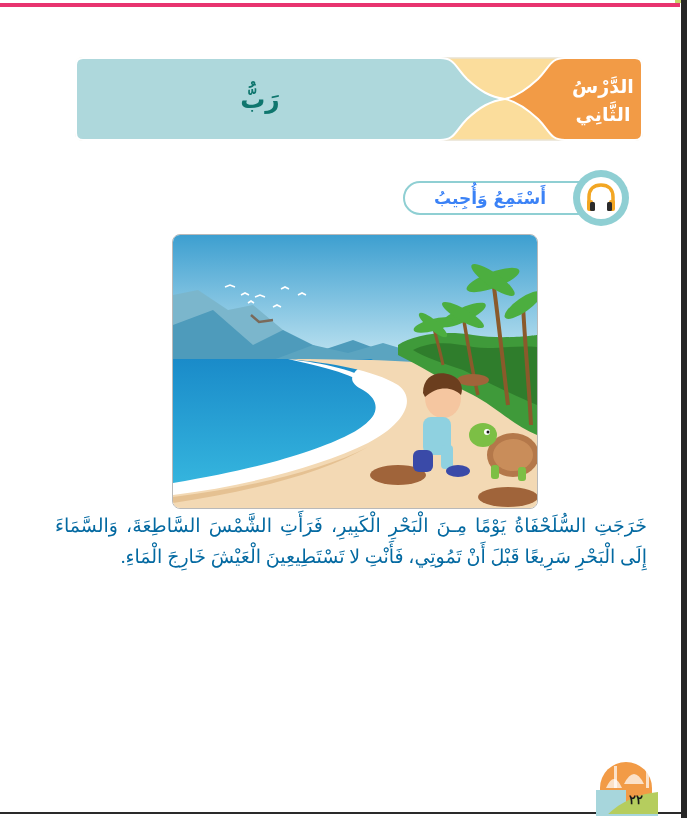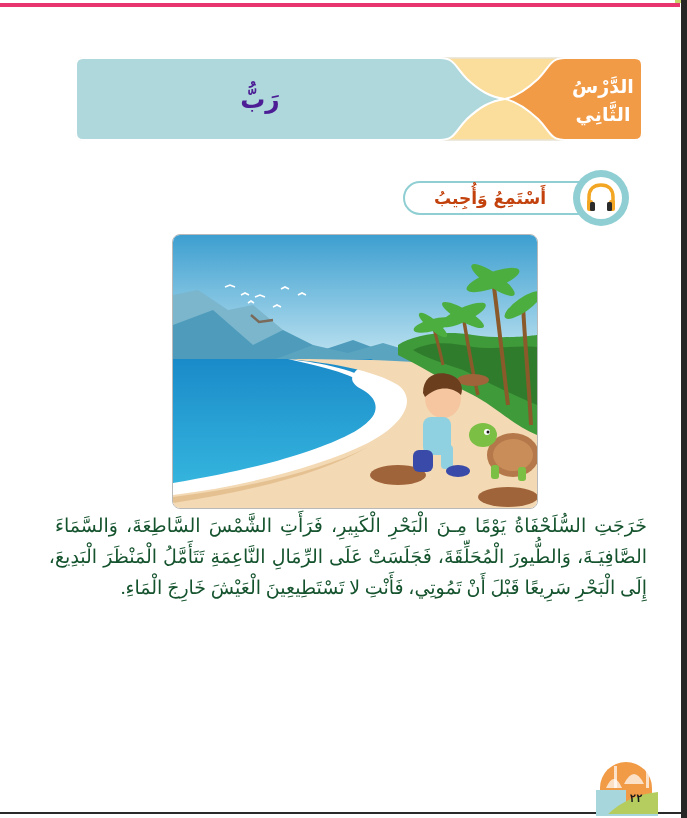--- a/index.html
+++ b/index.html
@@ -68,21 +68,21 @@
       height: 84px;
       display: flex;
       align-items: center;
       justify-content: center;
       direction: rtl;
       font-family: "DejaVu Sans", sans-serif;
       font-weight: bold;
       font-size: 25px;
       color: #b8163e;
     }
-    .banner-title .pink { color: #4c1d95; }
+    .banner-title .pink { color: #0f766e; }
     .lesson-label {
       position: absolute;
       left: 490px;
       top: 6px;
       width: 76px;
       height: 74px;
       display: flex;
       flex-direction: column;
       align-items: center;
       justify-content: center;
@@ -116,21 +116,21 @@
     .listen-label {
       position: absolute;
       left: 12px;
       top: 11px;
       width: 150px;
       height: 34px;
       display: flex;
       align-items: center;
       justify-content: center;
       direction: rtl;
-      color: #c2410c;
+      color: #3b82f6;
       font-weight: bold;
       font-size: 17px;
     }
     .listen-circle {
       position: absolute;
       left: 170px;
       top: 0;
       width: 56px;
       height: 56px;
       border-radius: 50%;
@@ -162,21 +162,21 @@
     .story {
       position: absolute;
       left: 55px;
       top: 510px;
       width: 620px;
       direction: rtl;
       text-align: justify;
       font-family: "DejaVu Serif", serif;
       font-size: 19px;
       line-height: 31px;
-      color: #14532d;
+      color: #0369a1;
     }
     .story p {
       margin: 0;
       text-indent: 28px;
       text-align-last: right;
     }
     .story .line {
       display: block;
       text-align: justify;
       text-align-last: justify;
@@ -194,24 +194,24 @@
       top: 748px;
       width: 68px;
       height: 68px;
     }
     .page-number {
       position: absolute;
       left: 26px;
       top: 44px;
       width: 36px;
       text-align: center;
-      font-size: 11px;
+      font-size: 13px;
       font-weight: bold;
       color: #1a1a1a;
-      font-family: Liberation Mono, monospace;
+      font-family: Liberation Serif, serif;
     }
   </style>
 </head>
 <body>
 
 <div class="top-rule"></div>
 <div class="top-rule-accent"></div>
 <div class="right-edge"></div>
 <div class="bottom-rule"></div>
 
@@ -325,21 +325,20 @@
       <circle cx="315" cy="197" r="1.5" fill="#1a1a1a"></circle>
       <rect x="318" y="230" width="8" height="14" rx="3" fill="#7cbf45"></rect>
       <rect x="345" y="232" width="8" height="14" rx="3" fill="#7cbf45"></rect>
     </g>
   </svg>
 </div>
 
 <div class="story">
   <p>
     <span class="line">خَرَجَتِ السُّلَحْفَاةُ يَوْمًا مِـنَ الْبَحْرِ الْكَبِيرِ، فَرَأَتِ الشَّمْسَ السَّاطِعَةَ، وَالسَّمَاءَ</span>
-    <span class="line">الصَّافِيَـةَ، وَالطُّيورَ الْمُحَلِّقَةَ، فَجَلَسَتْ عَلَى الرِّمَالِ النَّاعِمَةِ تَتَأَمَّلُ الْمَنْظَرَ الْبَدِيعَ،</span>
     <span class="line last">إِلَى الْبَحْرِ سَرِيعًا قَبْلَ أَنْ تَمُوتِي، فَأَنْتِ لا تَسْتَطِيعِينَ الْعَيْشَ خَارِجَ الْمَاءِ.</span>
   </p>
 </div>
 
 <div class="page-badge">
   <svg width="68" height="68" viewBox="0 0 68 68">
     <path d="M8 40 A26 26 0 0 1 60 40 L60 68 L8 68 Z" fill="#f29b46"></path>
     <path d="M14 40 Q22 22 30 40 Z" fill="#ffffff" opacity="0.7"></path>
     <path d="M32 36 Q42 16 52 36 Z" fill="#ffffff" opacity="0.7"></path>
     <rect x="22" y="18" width="3" height="22" fill="#ffffff" opacity="0.7"></rect>

